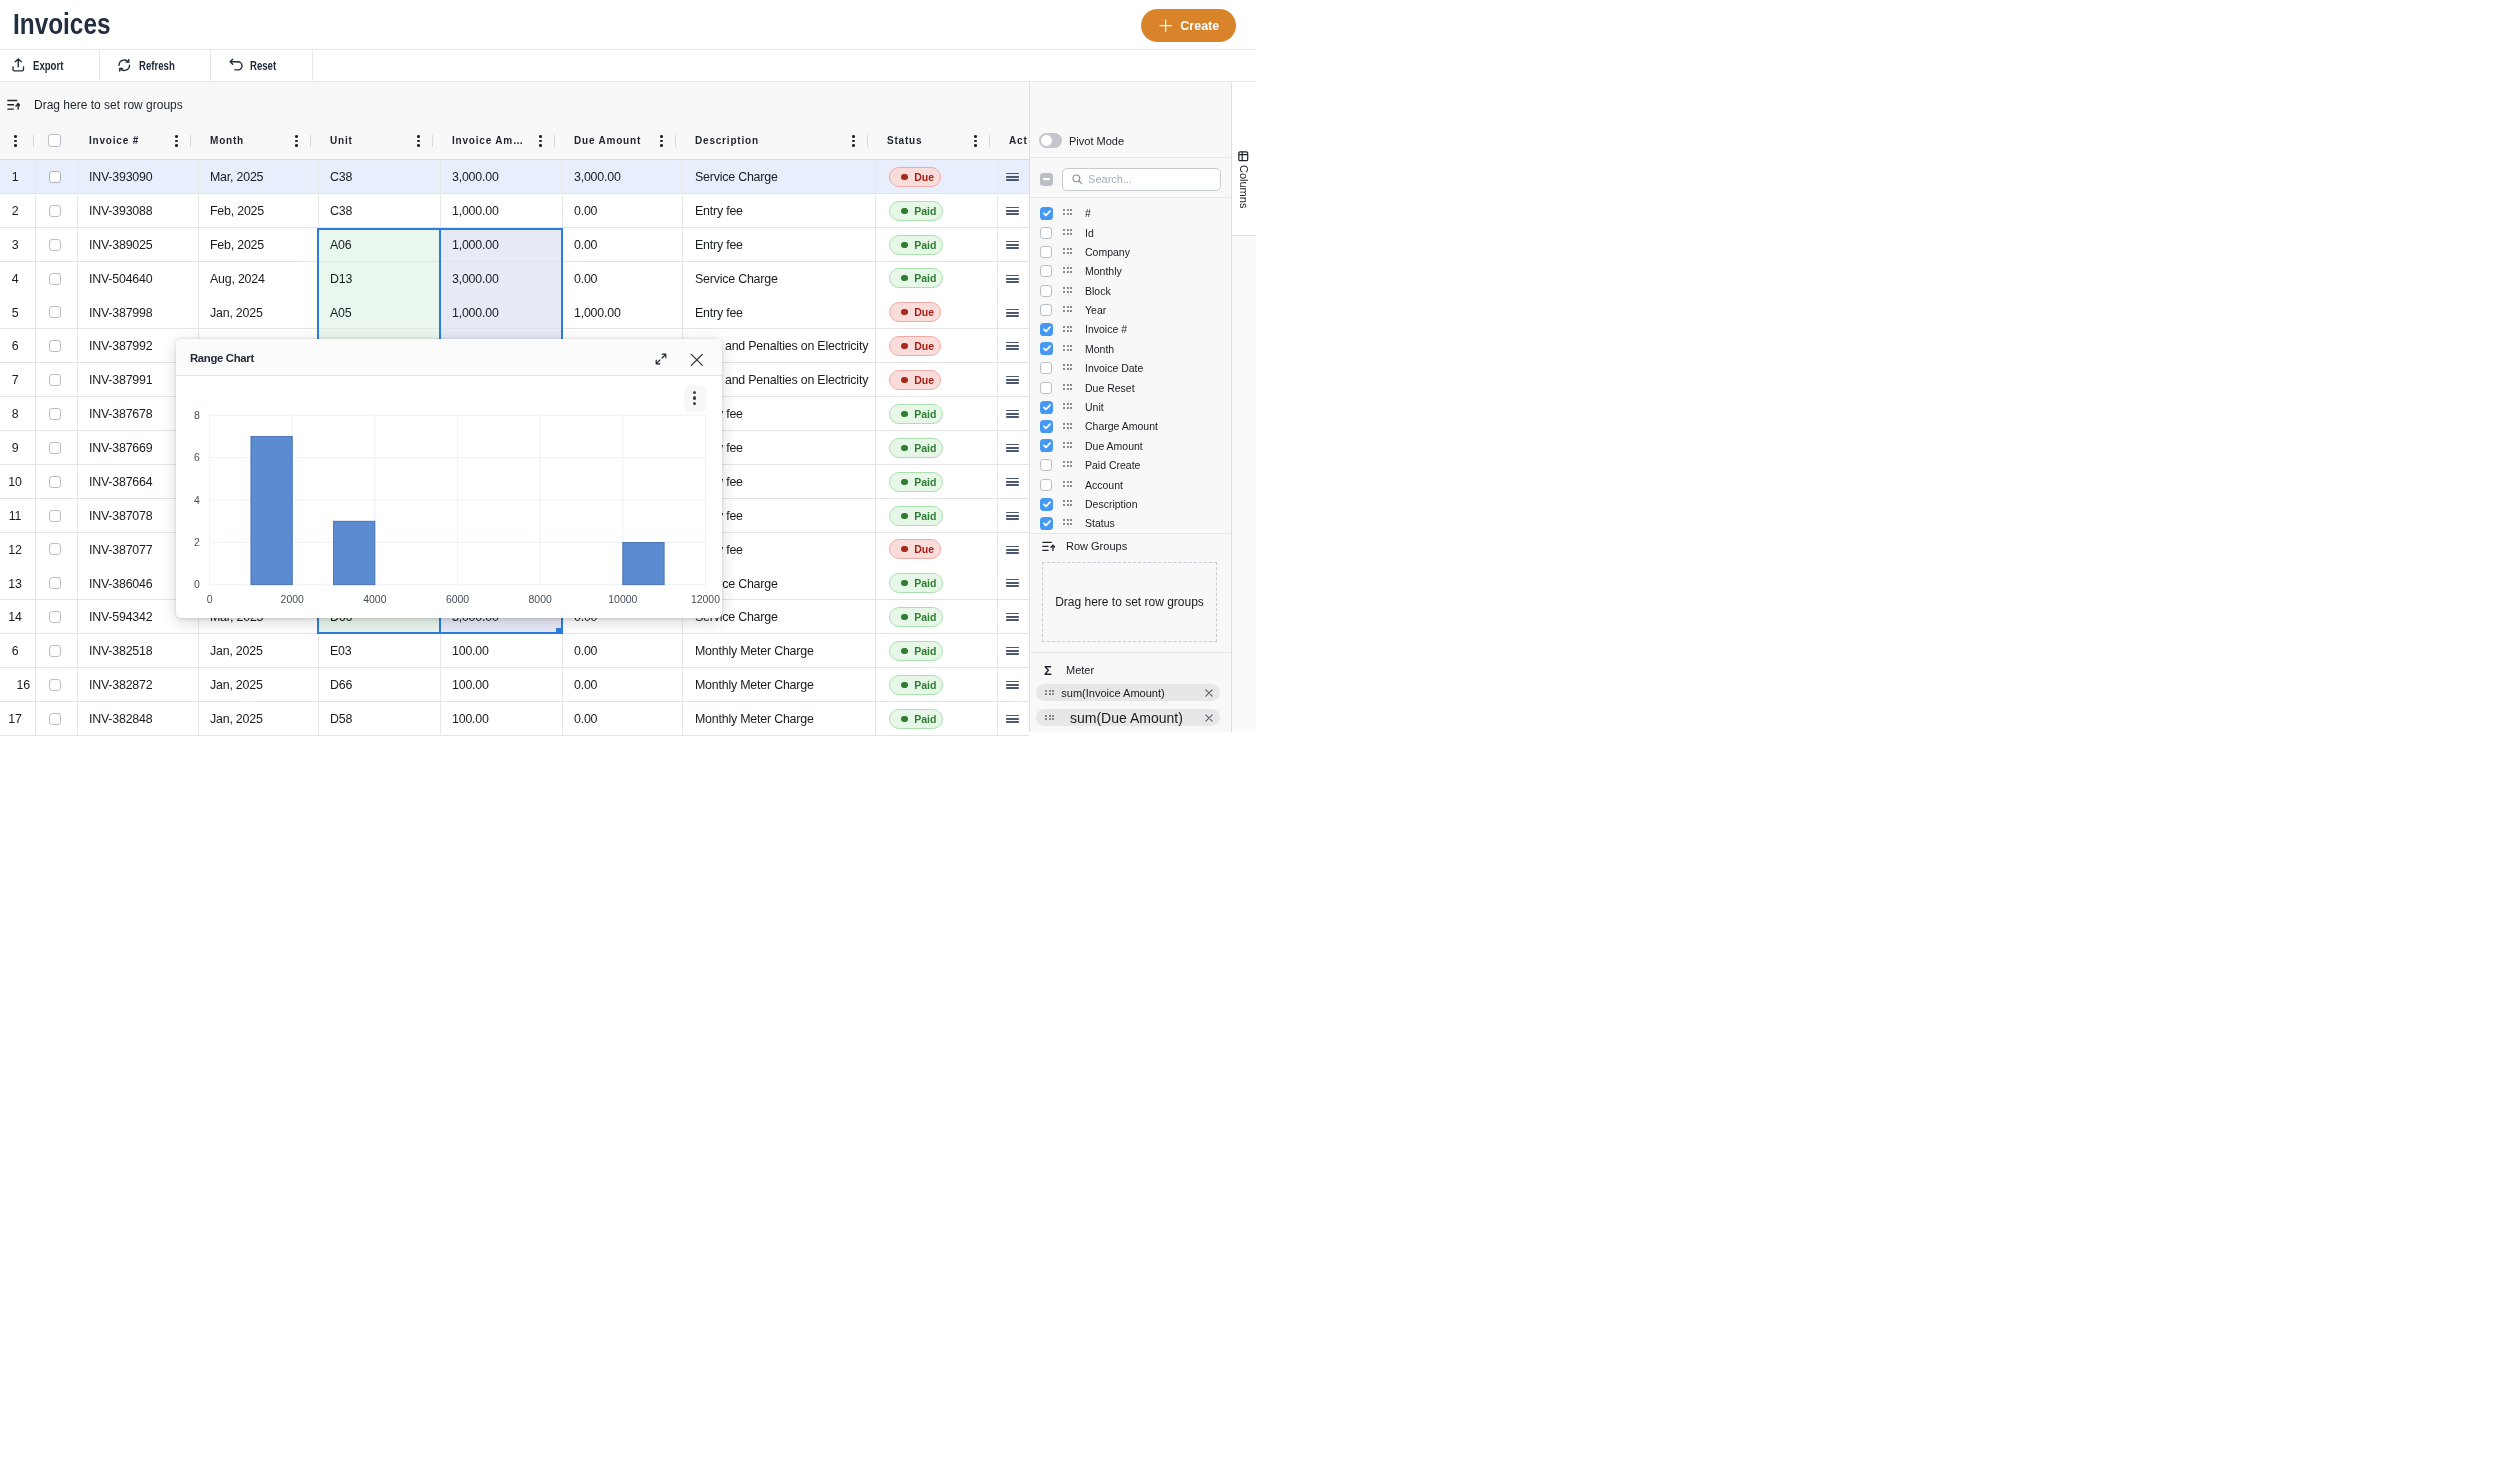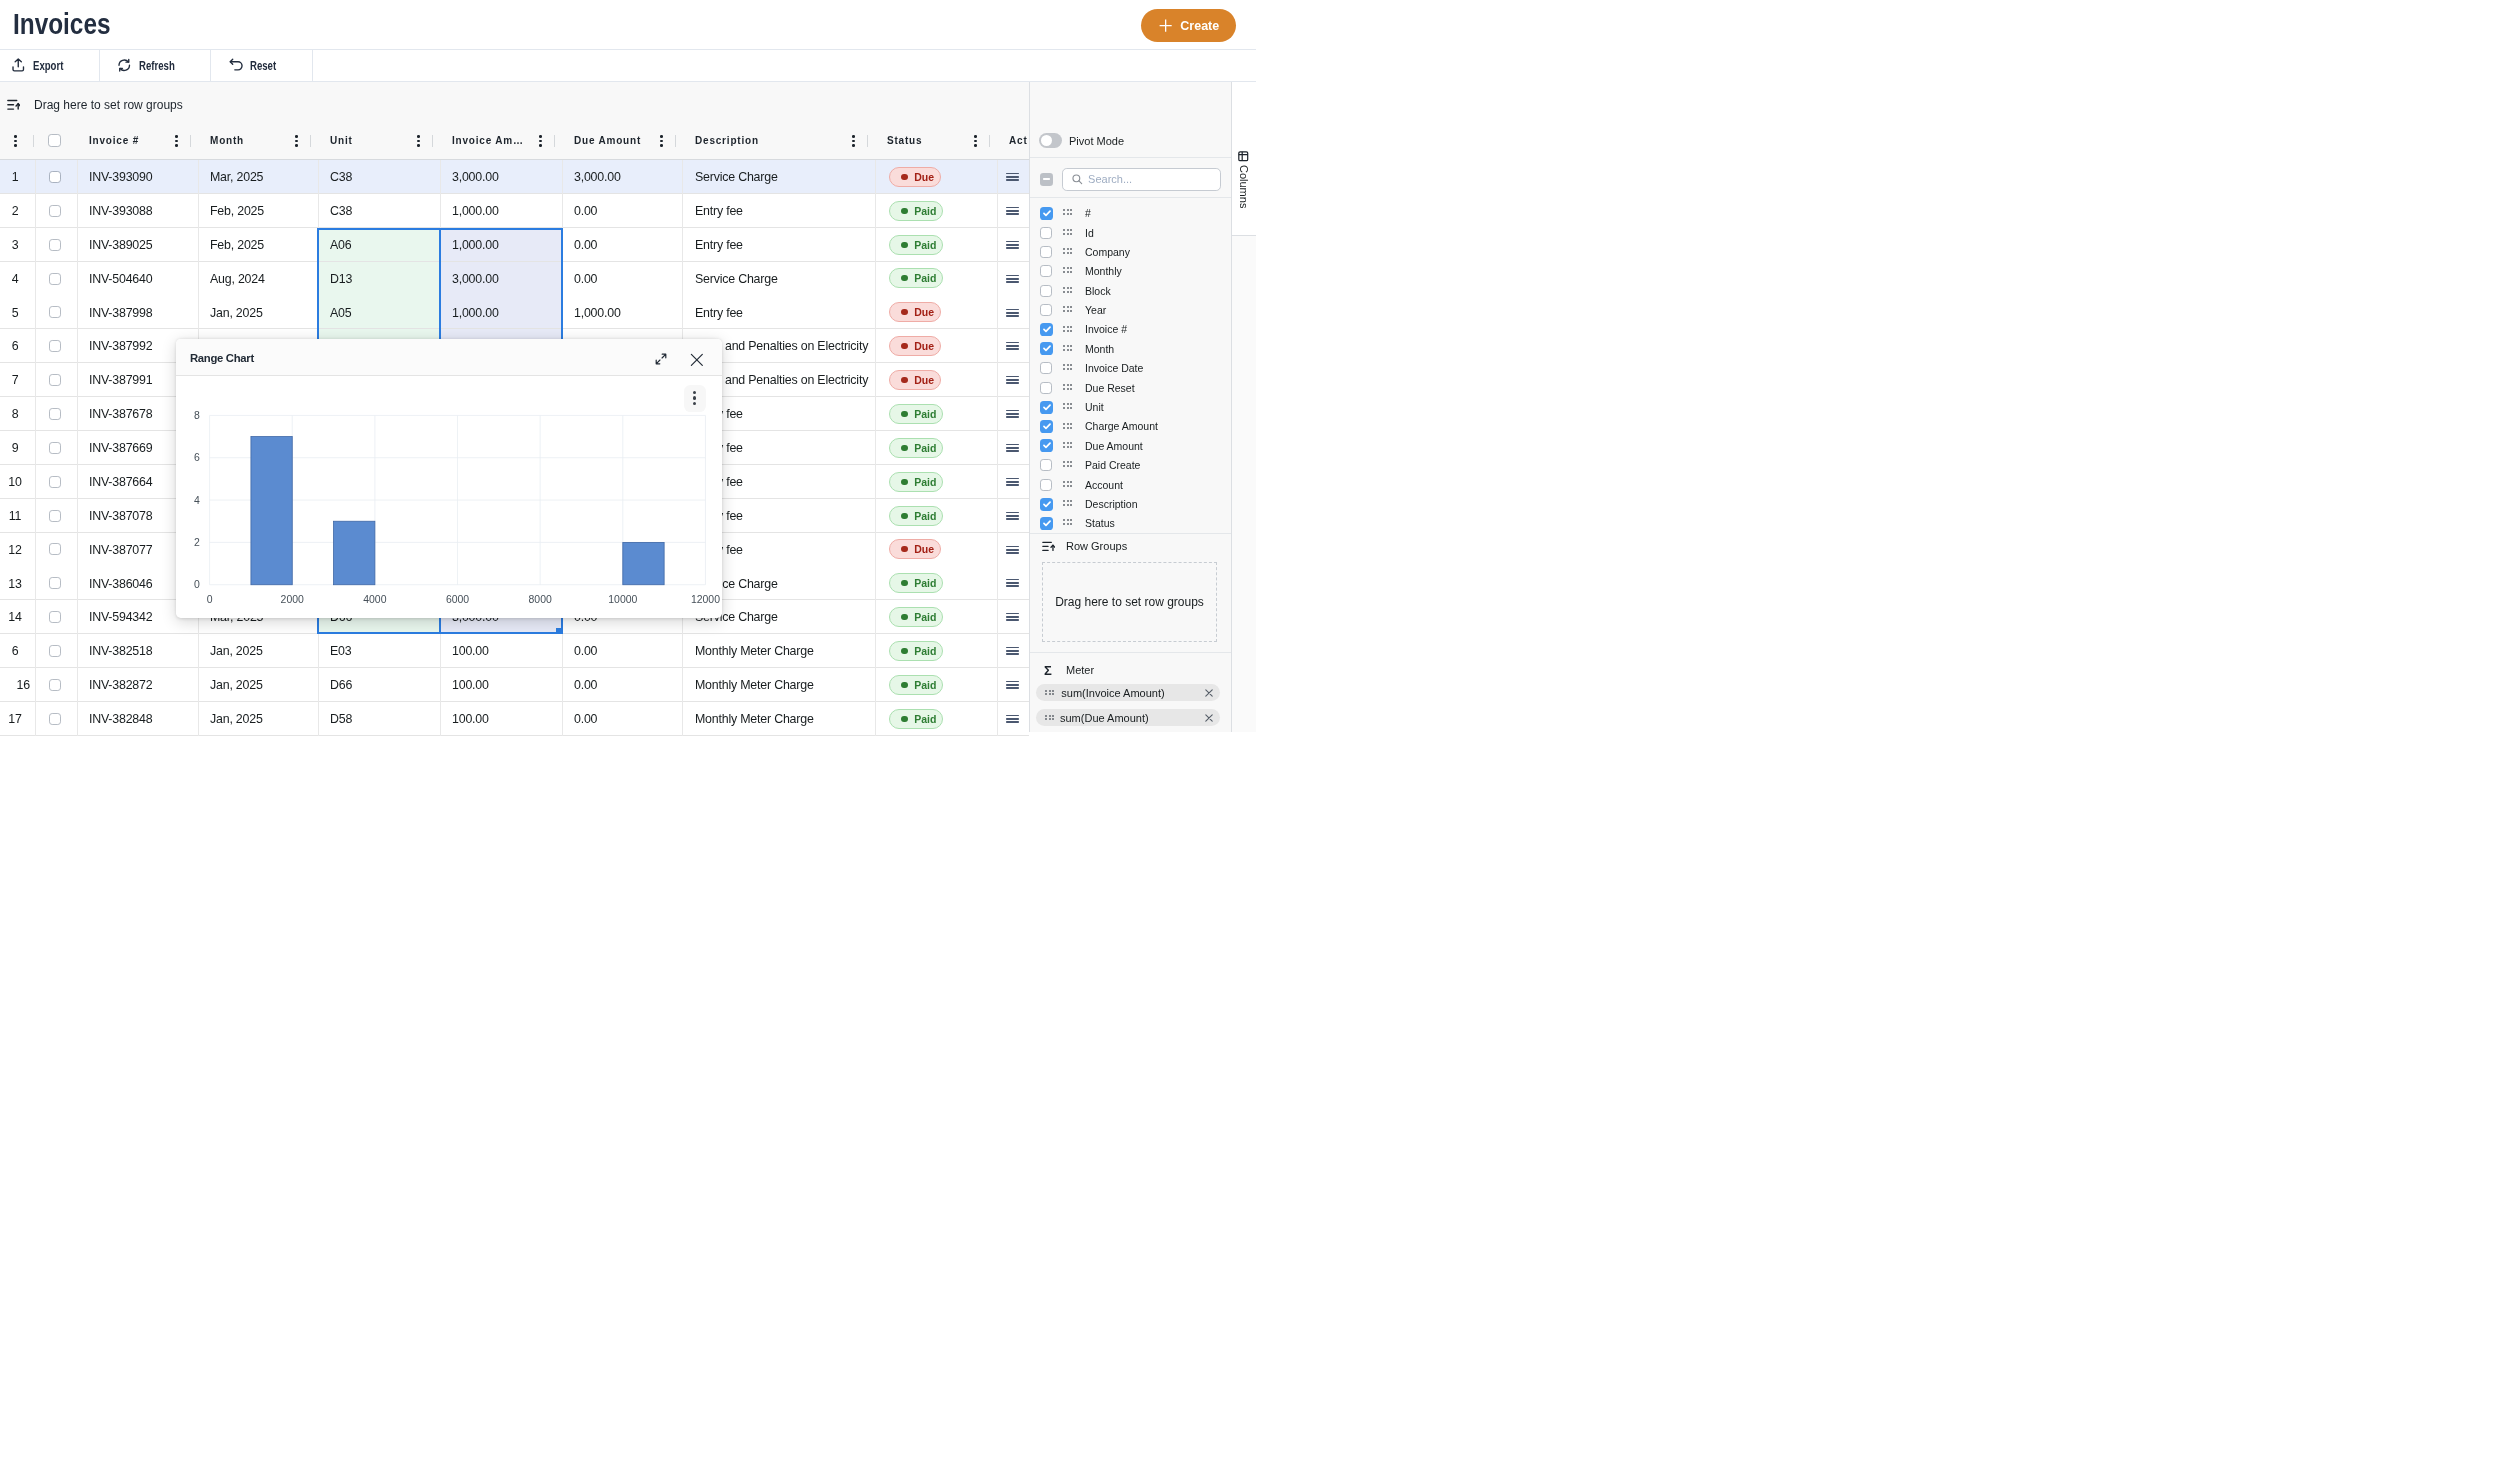--- a/index.html
+++ b/index.html
@@ -812,21 +812,21 @@
   </div>
 <div class="a" style="left:1036px;top:709px;width:184px;height:17px;border-radius:8.5px;background:#e7e7e7;display:flex;align-items:center">
     <div class="grip" style="margin-left:9px">
       <i></i>
       <i></i>
       <i></i>
       <i></i>
       <i></i>
       <i></i>
     </div>
-    <span style="margin-left:6px;font-size:11px;color:#181d1f">sum(Due Amount)</span>
+    <span style="margin-left:16px;font-size:14px;color:#181d1f">sum(Due Amount)</span>
     <svg style="margin-left:auto;margin-right:7.3px" width="8" height="8" viewBox="0 0 10 10" stroke="#565e68" stroke-width="1.4" stroke-linecap="round">
       <path d="M1 1l8 8M9 1l-8 8"></path>
     </svg>
   </div>
 <div class="a" style="left:1231px;top:82px;width:25.4px;height:650px;background:#fafafa;border-left:0.8px solid #dcdfe3"></div>
 <div class="a" style="left:1231px;top:82px;width:25.4px;height:154px;background:#fff;border-left:0.8px solid #dcdfe3;border-bottom:0.8px solid #dcdfe3"></div>
 <div class="a" style="left:1238px;top:151px">
     <svg width="10.5" height="10.5" viewBox="0 0 13 13" fill="none" stroke="#1d242c" stroke-width="1.5">
       <rect x="1" y="1" width="11" height="11" rx="1.6"></rect>
       <path d="M5.2 1v11M1 4.4h11"></path>

